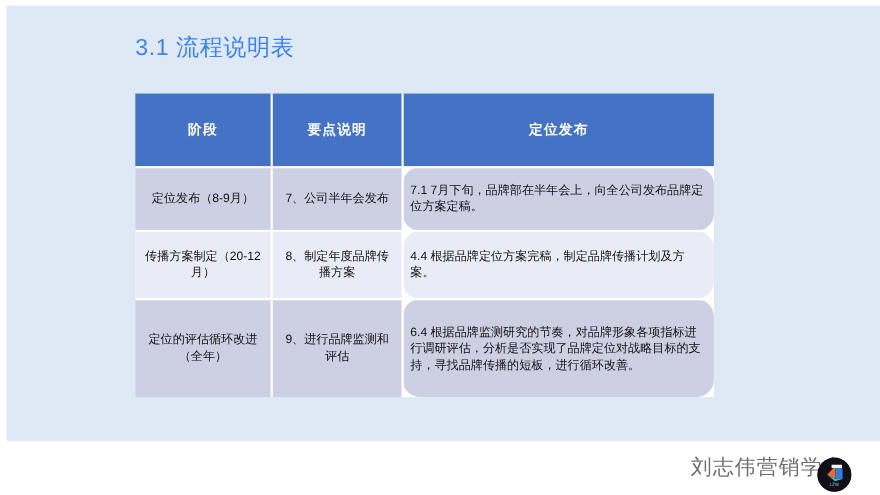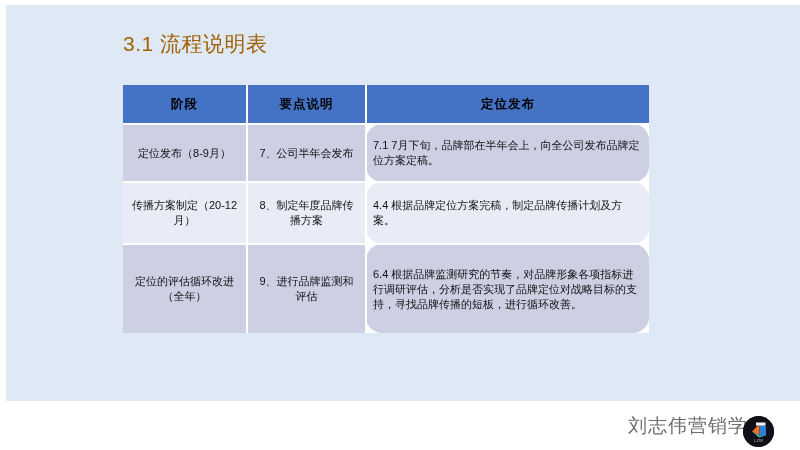--- a/index.html
+++ b/index.html
@@ -31,21 +31,21 @@
     background: #dfe8f5;
   }
 
   
   #slide-title {
     position: absolute;
     left: 123px;
     top: 31px;
     font-size: 21px;
     line-height: 26px;
-    color: #a16207;
+    color: #3b82f6;
     font-weight: 400;
     letter-spacing: 0.5px;
     white-space: nowrap;
   }
 
   
   #process-table {
     position: absolute;
     left: 123px;
     top: 85px;
@@ -53,27 +53,27 @@
     border-collapse: collapse;
     table-layout: fixed;
     background: #ffffff;
   }
   #process-table col.c-stage  { width: 124px; }
   #process-table col.c-node   { width: 119px; }
   #process-table col.c-detail { width: 283px; }
 
   #process-table th {
     background: #4472c4;
-    color: #000000;
+    color: #ffffff;
     font-size: 12.5px;
     font-weight: bold;
     text-align: center;
     vertical-align: middle;
     height: 34px;
-    padding: 2px 4px;
+    padding: 16px 4px;
     border-right: 2px solid #ffffff;
     letter-spacing: 1px;
   }
   #process-table th:last-child { border-right: none; }
 
   #process-table td {
     font-size: 11px;
     line-height: 15px;
     color: #111111;
     vertical-align: middle;

